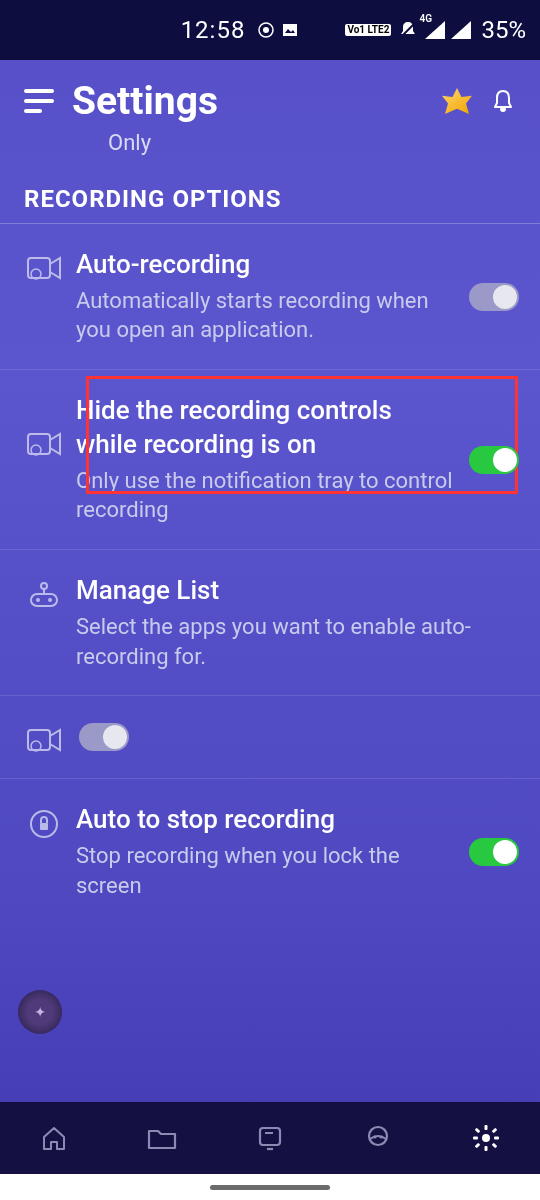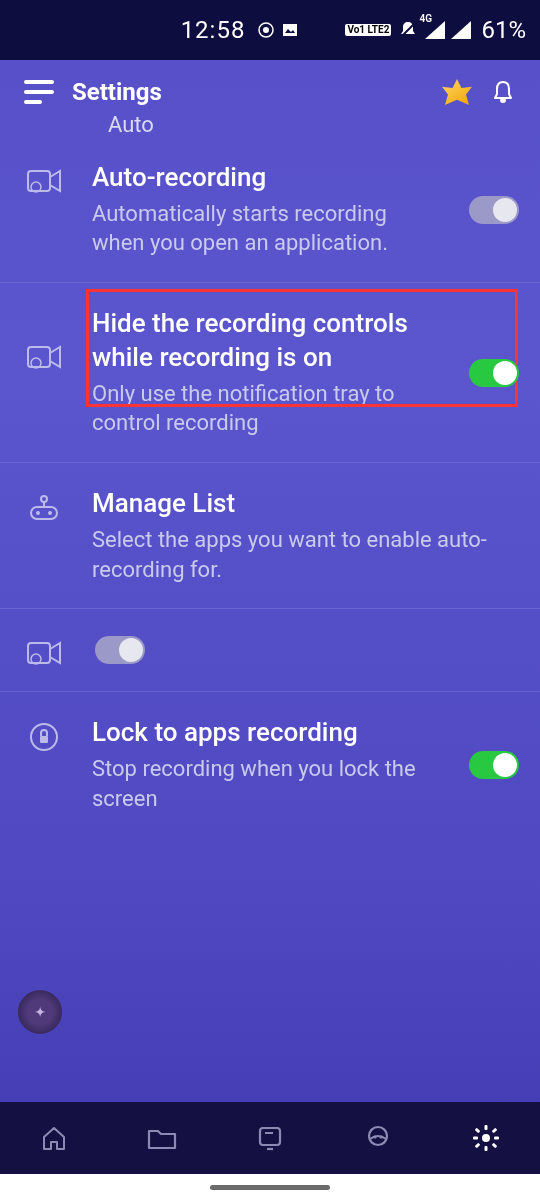--- a/index.html
+++ b/index.html
@@ -12,29 +12,29 @@
   .status-icon { display: inline-flex; align-items: flex-end; justify-content: center; }
   
   .app { flex: 1; background: linear-gradient(180deg, #5750c9 0%, #5b55ce 30%, #4f48c0 80%, #453eb5 100%); color: #fff; display: flex; flex-direction: column; position: relative; min-height: 0; }
   
   .app-header { display: flex; align-items: center; padding: 18px 24px 6px 24px; gap: 18px; }
   .hamburger { width: 30px; height: 24px; display: flex; flex-direction: column; justify-content: space-between; }
   .hamburger span { display: block; background: #fff; height: 4px; border-radius: 2px; }
   .hamburger span:nth-child(1) { width: 30px; }
   .hamburger span:nth-child(2) { width: 30px; }
   .hamburger span:nth-child(3) { width: 18px; }
-  .header-title { font-size: 24px; font-weight: 700; flex: 1; }
+  .header-title { font-size: 39px; font-weight: 700; flex: 1; }
   .crown { width: 30px; height: 26px; background: linear-gradient(145deg,#ffd56b,#f0a500); clip-path: polygon(50% 0%, 65% 35%, 100% 30%, 80% 60%, 90% 100%, 50% 80%, 10% 100%, 20% 60%, 0% 30%, 35% 35%); }
   .bell { width: 26px; height: 26px; }
   .sub-auto { padding-left: 108px; color: #d9daf3; font-size: 22px; }
   
   .section-header { padding: 30px 24px 10px 24px; font-size: 24px; font-weight: 700; letter-spacing: 1px; border-bottom: 1px solid rgba(255,255,255,0.25); }
   
   .settings-list { flex: 1; overflow: hidden; }
-  .item { display: flex; align-items: flex-start; padding: 24px 18px 24px 24px; border-bottom: 1px solid rgba(255,255,255,0.12); gap: 28px; position: relative; }
+  .item { display: flex; align-items: flex-start; padding: 24px 18px 24px 24px; border-bottom: 1px solid rgba(255,255,255,0.12); gap: 12px; position: relative; }
   .item-icon { width: 40px; flex: 0 0 40px; display: flex; align-items: center; justify-content: center; margin-top: 6px; opacity: 0.8; }
   .item-body { flex: 1; }
   .item-title { font-size: 26px; font-weight: 500; line-height: 1.3; margin-bottom: 4px; }
   .item-desc { font-size: 22px; color: #c9cbec; line-height: 1.35; }
   .item-toggle { flex: 0 0 56px; display: flex; align-items: center; justify-content: center; align-self: center; }
   
   .toggle { width: 50px; height: 28px; border-radius: 14px; position: relative; }
   .toggle.off { background: #9b99c8; }
   .toggle.off::after { content:""; position: absolute; width: 24px; height: 24px; border-radius: 50%; background: #e6e7ef; top: 2px; right: 2px; }
   .toggle.on { background: #28c840; }
@@ -85,41 +85,42 @@
       <span style="position:absolute;top:-8px;left:-6px;font-size:10px;font-weight:600">4G</span>
       <svg width="20" height="18" viewBox="0 0 20 18">
           <path d="M0 18 L20 18 L20 0 Z" fill="#fff"></path>
         </svg>
     </span>
     <span class="status-icon">
       <svg width="20" height="18" viewBox="0 0 20 18">
           <path d="M0 18 L20 18 L20 0 Z" fill="#fff"></path>
         </svg>
     </span>
-    <span style="margin-left:4px">61%</span>
+    <span style="margin-left:4px">35%</span>
   </div>
 
   <div class="app">
 
     <div class="app-header">
       <div class="hamburger">
           <span></span>
           <span></span>
           <span></span>
         </div>
       <div class="header-title">Settings</div>
       <div class="crown"></div>
       <div class="bell">
         <svg width="26" height="26" viewBox="0 0 26 26">
             <path d="M13 3 C9 3 7 6 7 10 L7 15 L5 19 L21 19 L19 15 L19 10 C19 6 17 3 13 3 Z M11 21 A2 2 0 0 0 15 21 Z" fill="none" stroke="#fff" stroke-width="2" stroke-linejoin="round"></path>
           </svg>
       </div>
     </div>
-    <div class="sub-auto">Auto</div>
-
+    <div class="sub-auto">Only</div>
+
+    <div class="section-header">RECORDING OPTIONS</div>
 
     <div class="settings-list">
 
       <div class="item">
         <div class="item-icon">
           <svg width="36" height="28" viewBox="0 0 36 28">
               <rect x="2" y="4" width="22" height="20" rx="3" fill="none" stroke="#d5d6f2" stroke-width="2"></rect>
               <path d="M24 10 L34 4 L34 24 L24 18 Z" fill="none" stroke="#d5d6f2" stroke-width="2"></path>
               <circle cx="10" cy="20" r="5" fill="none" stroke="#d5d6f2" stroke-width="1.5"></circle>
             </svg>
@@ -182,21 +183,21 @@
 
       <div class="item" style="border-bottom:none;padding-bottom:6px">
         <div class="item-icon">
           <svg width="30" height="30" viewBox="0 0 30 30">
               <circle cx="15" cy="15" r="13" fill="none" stroke="#d5d6f2" stroke-width="2"></circle>
               <rect x="11" y="14" width="8" height="7" rx="1" fill="#d5d6f2"></rect>
               <path d="M12 14 L12 11 A3 3 0 0 1 18 11 L18 14" fill="none" stroke="#d5d6f2" stroke-width="2"></path>
             </svg>
         </div>
         <div class="item-body">
-          <div class="item-title">Lock to apps recording</div>
+          <div class="item-title">Auto to stop recording</div>
           <div class="item-desc">Stop recording when you lock the screen</div>
         </div>
         <div class="item-toggle">
             <div class="toggle on"></div>
           </div>
       </div>
 
     </div>
 
     <div class="floating-avatar"></div>

